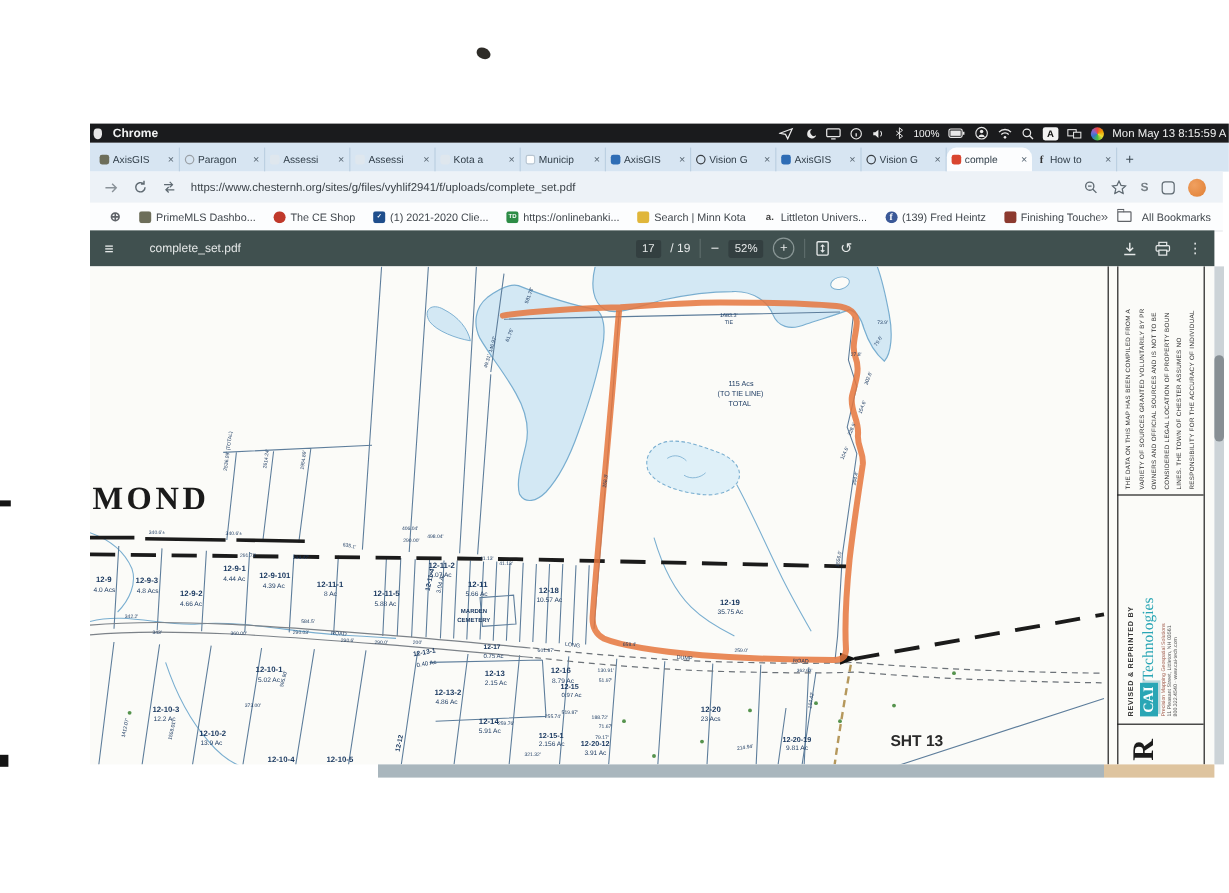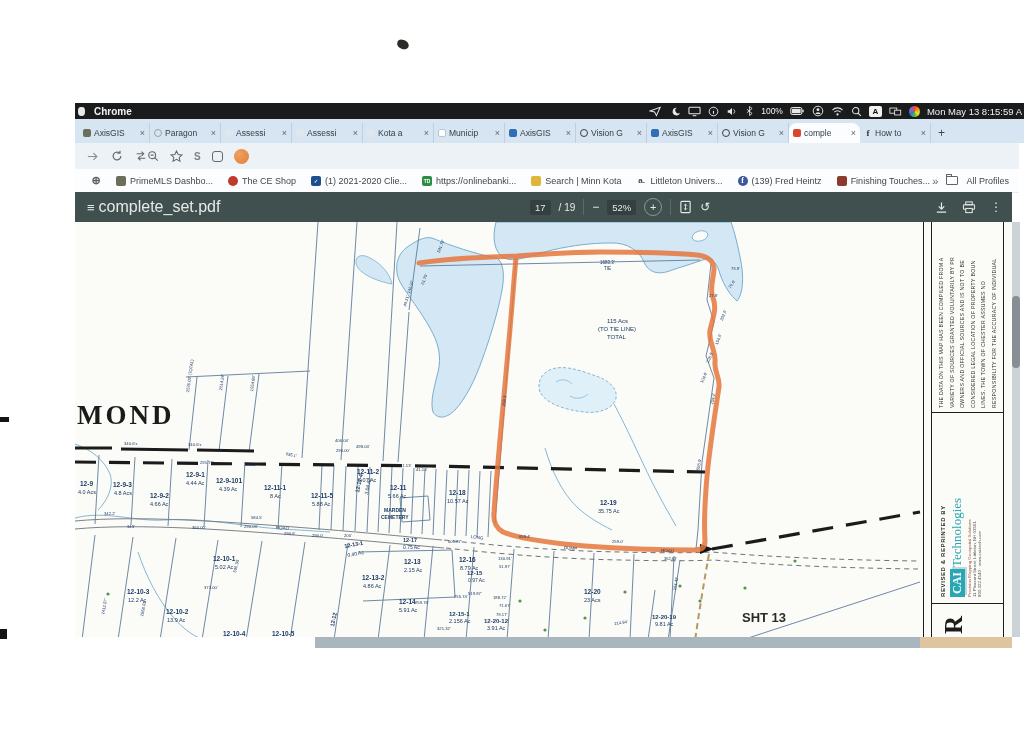--- a/index.html
+++ b/index.html
@@ -60,21 +60,21 @@
   .bicon.letter{background:transparent;color:#444;font-size:8px;font-weight:700;}
   #bk-right{display:flex;align-items:center;gap:8px;margin-right:10px;flex:none;}
   #bk-overflow{font-size:11px;color:#5f6368;}
   .folder{width:10px;height:7px;border:1px solid #5f6368;border-radius:1px;position:relative;}
   .folder::before{content:"";position:absolute;top:-3px;left:-1px;width:4px;height:2px;
                   border:1px solid #5f6368;border-bottom:none;border-radius:1px 1px 0 0;}
 
   
   #pdfbar{left:75px;top:192px;width:937px;height:30px;background:#40504f;color:#e6e9e9;display:flex;align-items:center;}
   #pdf-menu-ic{font-size:13px;margin-left:12px;}
-  #pdf-filename{font-size:16px;margin-left:4px;}
+  #pdf-filename{font-size:10px;margin-left:30px;}
   #pager{position:absolute;left:455px;top:0;height:30px;display:flex;align-items:center;gap:8px;font-size:10px;}
   .pgbox{background:#333f40;border-radius:2px;padding:2px 5px;font-size:9.5px;}
   .vdiv{width:1px;height:16px;background:#5c6b6a;}
   .pbtn{font-size:12px;}
   .pbtn.circle{width:16px;height:16px;border:1.2px solid #8a9796;border-radius:50%;display:flex;
                align-items:center;justify-content:center;font-size:11px;}
   #pdf-right{position:absolute;right:10px;top:0;height:30px;display:flex;align-items:center;gap:14px;}
   #pdf-more{font-size:12px;}
 
   
@@ -238,20 +238,21 @@
 <div class="abs" id="urlrow">
   <svg class="nav-ic" width="12" height="11" viewBox="0 0 14 11">
       <path d="M1,5.5 h10 M7.5,1.5 L11.5,5.5 L7.5,9.5" fill="none" stroke="#8a9299" stroke-width="1.4"></path>
     </svg>
   <svg class="nav-ic" width="12" height="12" viewBox="0 0 14 14">
       <path d="M11.5,7 a4.5,4.5 0 1,1 -1.6,-3.4 M10.5,0.8 v3 h-3" fill="none" stroke="#5f6a72" stroke-width="1.4"></path>
     </svg>
   <svg class="nav-ic" width="12" height="12" viewBox="0 0 14 14">
       <path d="M2,4.5 h8 M7.5,1.8 L10.2,4.5 L7.5,7.2 M12,9.5 h-8 M6.5,6.8 L3.8,9.5 L6.5,12.2" fill="none" stroke="#5f6a72" stroke-width="1.2"></path>
     </svg>
+  <span id="url-text">https://www.chesternh.org/sites/g/files/vyhlif2941/f/uploads/complete_set.pdf</span>
   <span id="url-right">
     <svg width="12" height="12" viewBox="0 0 14 14">
         <circle cx="6" cy="6" r="4" fill="none" stroke="#5f6a72" stroke-width="1.3"></circle>
         <path d="M9,9 L12.5,12.5 M4.3,6 h3.4" stroke="#5f6a72" stroke-width="1.3"></path>
       </svg>
     <svg width="13" height="12" viewBox="0 0 14 13">
         <path d="M7,1 L8.8,4.8 L13,5.3 L9.9,8.1 L10.8,12.2 L7,10.1 L3.2,12.2 L4.1,8.1 L1,5.3 L5.2,4.8 Z" fill="none" stroke="#5f6a72" stroke-width="1.1"></path>
       </svg>
     <span id="ext-s">S</span>
     <span id="ext-box"></span>
@@ -293,21 +294,21 @@
         <span>(139) Fred Heintz</span>
       </span>
       <span class="bk">
         <span class="bicon square" style="background: rgb(140, 58, 47);"></span>
         <span>Finishing Touches...</span>
       </span>
     </div>
   <span id="bk-right">
     <span id="bk-overflow">»</span>
     <span class="folder"></span>
-    <span>All Profiles</span>
+    <span>All Bookmarks</span>
   </span>
 </div>
 
 <div class="abs" id="pdfbar">
   <span id="pdf-menu-ic">≡</span>
   <span id="pdf-filename">complete_set.pdf</span>
   <span id="pager">
     <span class="pgbox">17</span>
     <span>/ 19</span>
     <span class="vdiv"></span>

